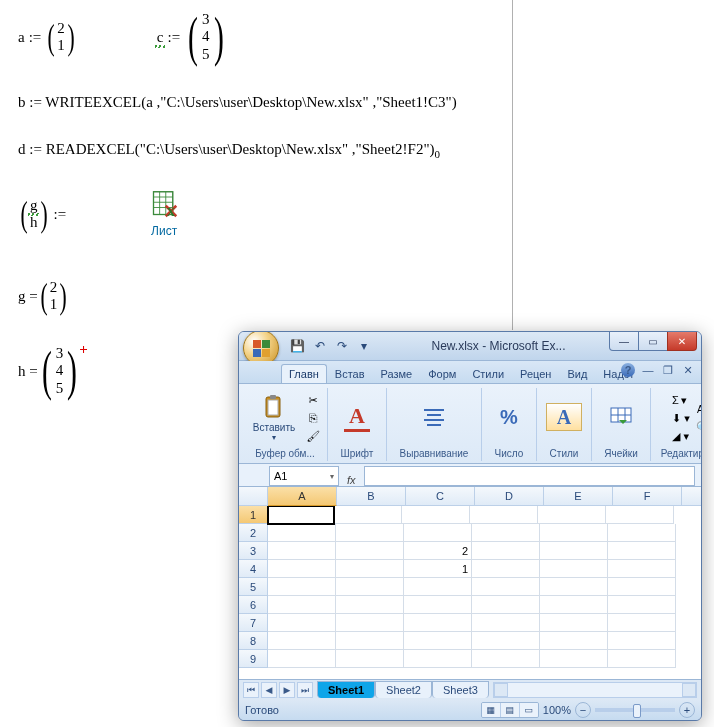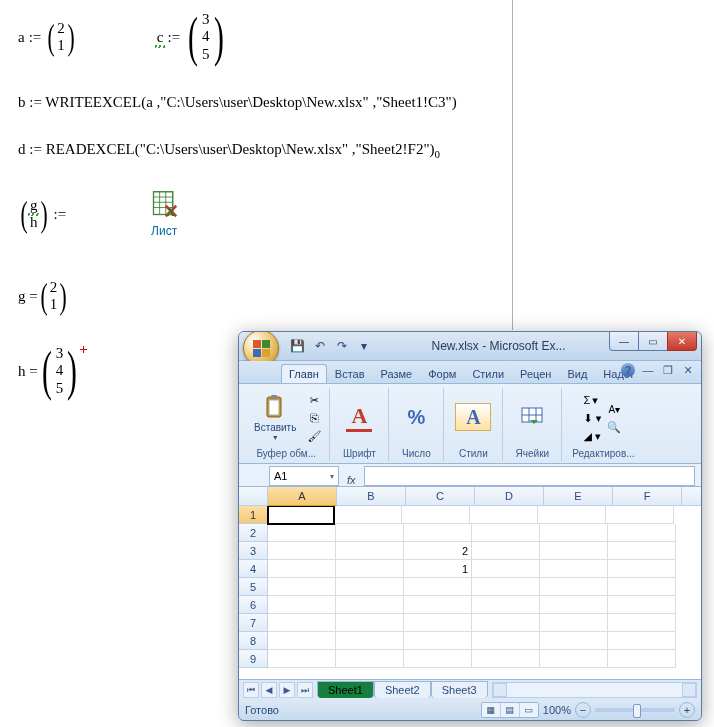--- a/index.html
+++ b/index.html
@@ -347,22 +347,22 @@
   .stab {
     padding: 2px 10px;
     background: #e8f1fb;
     border: 1px solid #9bb6d6;
     border-bottom: none;
     border-radius: 0 0 4px 4px;
     margin-top:-1px;
     color:#2a4a7a;
   }
   .stab.active {
-    background: #15803d;
-    font-weight: normal;
+    background: #0ea5e9;
+    font-weight: bold;
     color:#000;
   }
   .hscroll {
     flex:1; height:14px; margin: 0 4px;
     background: #eaf2fb; border:1px solid #b8ceea;
     position:relative;
   }
   .hscroll::before, .hscroll::after {
     content:""; position:absolute; top:0; width:14px; height:100%;
     background:#dce8f5; border:1px solid #b8ceea; box-sizing:border-box;
@@ -558,20 +558,35 @@
 
     <div class="rgroup" style="min-width:46px">
       <div class="body">
         <div class="bigbtn">
           <div class="ico" style="font-family:serif;font-size:22px;font-weight:bold;color:#c53a2a;border-bottom:3px solid #c53a2a">A</div>
         </div>
       </div>
       <div class="glabel">Шрифт</div>
     </div>
 
+    <div class="rgroup" style="min-width:82px">
+      <div class="body">
+        <div class="bigbtn">
+          <div class="ico">
+            <svg width="24" height="20" viewBox="0 0 24 20">
+                <line x1="2" y1="3" x2="22" y2="3" stroke="#3a6ab8" stroke-width="2"></line>
+                <line x1="5" y1="8" x2="19" y2="8" stroke="#3a6ab8" stroke-width="2"></line>
+                <line x1="2" y1="13" x2="22" y2="13" stroke="#3a6ab8" stroke-width="2"></line>
+                <line x1="5" y1="18" x2="19" y2="18" stroke="#3a6ab8" stroke-width="2"></line>
+              </svg>
+          </div>
+        </div>
+      </div>
+      <div class="glabel">Выравнивание</div>
+    </div>
 
     <div class="rgroup" style="min-width:42px">
       <div class="body">
         <div class="bigbtn">
           <div class="ico" style="font-size:20px;color:#3a6ab8;font-weight:bold">%</div>
         </div>
       </div>
       <div class="glabel">Число</div>
     </div>
 

